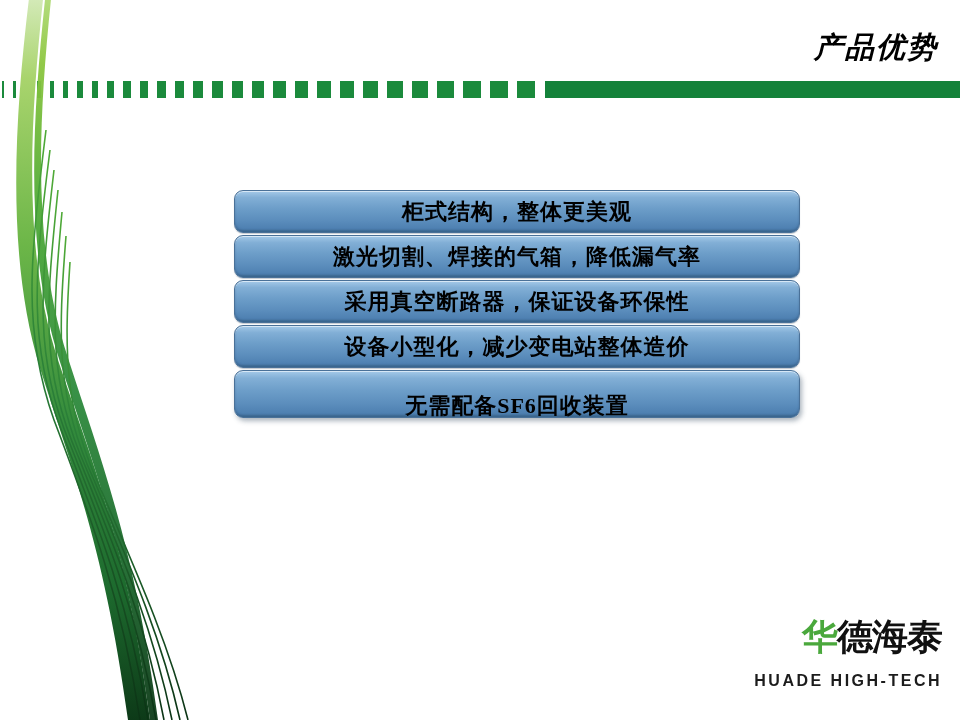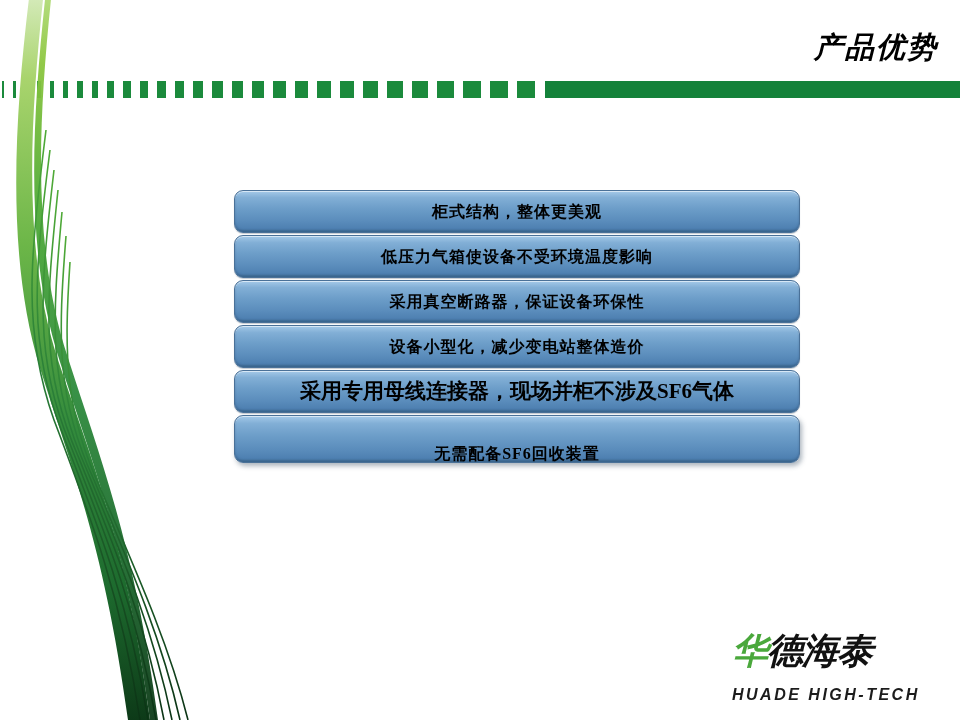--- a/index.html
+++ b/index.html
@@ -97,21 +97,21 @@
                 inset 0 -2px 2px rgba(30,60,95,0.30),
                 0 1px 1px rgba(60,80,100,0.30);
     display: flex;
     align-items: center;
     justify-content: center;
     overflow: hidden;
   }
   .box .label {
     font-family: "Liberation Serif", "DejaVu Serif", serif;
     font-weight: bold;
-    font-size: 16px;
+    font-size: 22px;
     color: #000000;
     line-height: 1;
     white-space: nowrap;
     letter-spacing: 1px;
   }
   
   .box.wide .label {
     font-size: 21px;
     letter-spacing: 0px;
   }
@@ -122,25 +122,24 @@
     box-shadow: inset 0 1px 0 rgba(255,255,255,0.55),
                 inset 0 -2px 2px rgba(30,60,95,0.30),
                 2px 3px 5px rgba(70,90,110,0.45);
     align-items: flex-end;
   }
 
   
   #logo {
     position: absolute;
     right: 18px;
-    bottom: 16px;
+    bottom: 30px;
     z-index: 6;
-    text-align: left;
+    text-align: right;
     width: 210px;
-    font-style: italic;
   }
   #logo .logo-cn {
     font-family: "Liberation Sans", "DejaVu Sans", sans-serif;
     font-weight: bold;
     font-size: 36px;
     letter-spacing: -1px;
     line-height: 1.05;
     color: #111111;
     white-space: nowrap;
   }
@@ -244,30 +243,27 @@
       <path d="M 66,236 C 58,336 56,398 94,480 C 132,570 162,640 180,720"></path>
       <path d="M 70,262 C 64,352 64,412 102,492 C 140,580 170,648 188,720"></path>
     </g>
   </svg>
 
   <div id="boxes">
     <div class="box">
       <span class="label">柜式结构，整体更美观</span>
     </div>
     <div class="box">
-      <span class="label">低压力气箱使设备不受环境温度影响</span>
+      <span class="label">激光切割、焊接的气箱，降低漏气率</span>
     </div>
     <div class="box">
       <span class="label">采用真空断路器，保证设备环保性</span>
     </div>
     <div class="box">
       <span class="label">设备小型化，减少变电站整体造价</span>
-    </div>
-    <div class="box wide">
-      <span class="label">采用专用母线连接器，现场并柜不涉及SF6气体</span>
     </div>
     <div class="box last">
       <span class="label">无需配备SF6回收装置</span>
     </div>
   </div>
 
   <div id="logo">
     <div class="logo-cn"><span class="accent">华</span><span>德海泰</span></div>
     <div class="logo-en">HUADE HIGH-TECH</div>
   </div>

